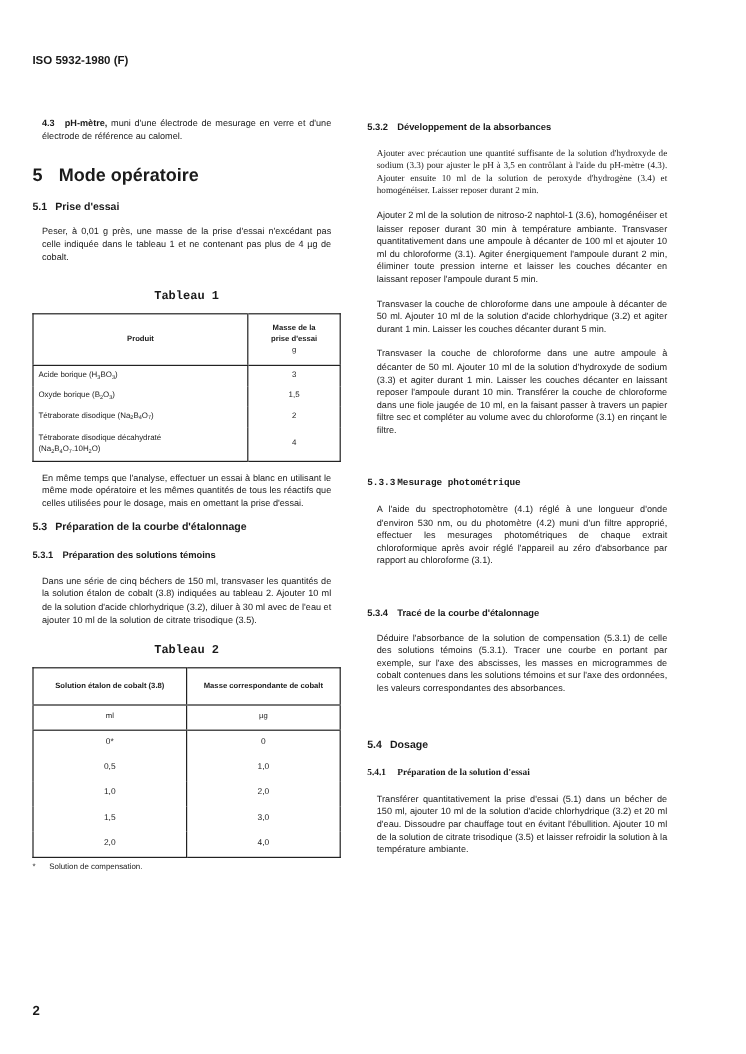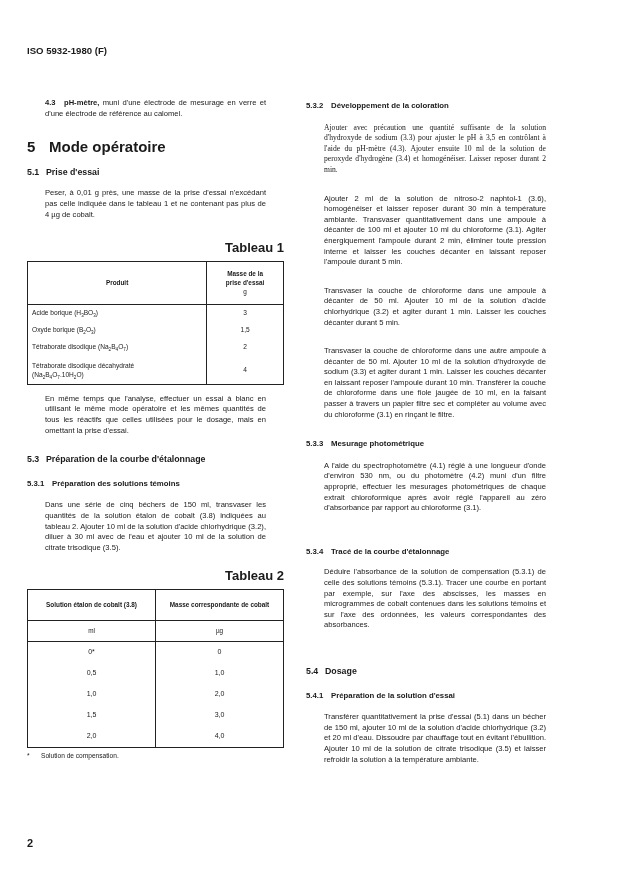--- a/index.html
+++ b/index.html
@@ -2,31 +2,31 @@
 <html><head>
 <meta charset="utf-8">
 <style>
   html, body { margin: 0; padding: 0; background: #fff; }
   body { width: 622px; height: 878px; position: relative; overflow: hidden; color: #1a1a1a;
          font-family: "Liberation Sans", sans-serif; }
   .doc-header { position: absolute; left: 27px; top: 45px; font-size: 9.6px; font-weight: bold; }
   .col { position: absolute; top: 96px; width: 257px; font-size: 7.6px; line-height: 10.6px; }
   .col-left { left: 27px; }
   .col-right { left: 306px; width: 258px; }
-  p { margin: 18px; text-align: justify; }
+  p { margin: 8px; text-align: justify; }
   .h-sec { font-weight: bold; font-size: 15px; margin: 0; }
   .h-sub { font-weight: bold; font-size: 8.8px; margin: 0; }
   .h-subsub { font-weight: bold; font-size: 7.8px; margin: 0; }
   .num { display: inline-block; }
   .num.s1 { width: 22px; }
   .num.s2 { width: 19px; }
   .num.s3 { width: 25px; }
   .num.s4 { width: 33px; }
   .bold { font-weight: bold; }
-  .table-caption { text-align: right; font-weight: bold; font-size: 13px; }
+  .table-caption { text-align: center; font-weight: bold; font-size: 10px; font-family: Liberation Mono, monospace; }
   table { border-collapse: collapse; width: 100%; font-size: 7px; }
   table.t { border: 1.6px solid #222; }
   td, th { padding: 0 4px; vertical-align: middle; }
   .t1 th { font-weight: bold; font-size: 6.4px; text-align: center; line-height: 9px; border-bottom: 1px solid #222; height: 42px; }
   .t1 td { height: 17px; font-size: 6.6px; }
   .t1 td.v, .t1 th.v { text-align: center; border-left: 1px solid #222; }
   .t1 tr.tall td { height: 28px; line-height: 9px; }
   .t2 th { font-weight: bold; font-size: 6.4px; text-align: center; line-height: 9px; border-bottom: 1px solid #222; height: 30px; }
   .t2 td { height: 21px; text-align: center; font-size: 7px; }
   .t2 .c2 { border-left: 1px solid #222; }
@@ -128,41 +128,41 @@
     </tr>
   </tbody>
     </table>
   <div class="footnote">
     <span class="mark">*</span><span>Solution de compensation.</span>
   </div>
 </div>
 
 <div class="col col-right">
   <h4 class="h-subsub" style="margin-top:5px;">
-    <span class="num s3">5.3.2</span><span>Développement de la coloration</span>
+    <span class="num s3">5.3.2</span><span>Développement de la absorbances</span>
   </h4>
   <p style="margin-top:11px;font-family:Liberation Serif, serif;">Ajouter avec précaution une quantité suffisante de la solution d'hydroxyde de sodium (3.3) pour ajuster le pH à 3,5 en contrôlant à l'aide du pH-mètre (4.3). Ajouter ensuite 10 ml de la solution de peroxyde d'hydrogène (3.4) et homogénéiser. Laisser reposer durant 2 min.</p>
   <p style="margin-top:10px;">Ajouter 2 ml de la solution de nitroso-2 naphtol-1 (3.6), homogénéiser et laisser reposer durant 30 min à température ambiante. Transvaser quantitativement dans une ampoule à décanter de 100 ml et ajouter 10 ml du chloroforme (3.1). Agiter énergiquement l'ampoule durant 2 min, éliminer toute pression interne et laisser les couches décanter en laissant reposer l'ampoule durant 5 min.</p>
   <p style="margin-top:10px;">Transvaser la couche de chloroforme dans une ampoule à décanter de 50 ml. Ajouter 10 ml de la solution d'acide chlorhydrique (3.2) et agiter durant 1 min. Laisser les couches décanter durant 5 min.</p>
   <p style="margin-top:10px;">Transvaser la couche de chloroforme dans une autre ampoule à décanter de 50 ml. Ajouter 10 ml de la solution d'hydroxyde de sodium (3.3) et agiter durant 1 min. Laisser les couches décanter en laissant reposer l'ampoule durant 10 min. Transférer la couche de chloroforme dans une fiole jaugée de 10 ml, en la faisant passer à travers un papier filtre sec et compléter au volume avec du chloroforme (3.1) en rinçant le filtre.</p>
 
-  <h4 class="h-subsub" style="margin-top:19px;">
+  <h4 class="h-subsub" style="margin-top:34px;font-family:Liberation Mono, monospace;">
     <span class="num s3">5.3.3</span><span>Mesurage photométrique</span>
   </h4>
   <p style="margin-top:11px;">A l'aide du spectrophotomètre (4.1) réglé à une longueur d'onde d'environ 530 nm, ou du photomètre (4.2) muni d'un filtre approprié, effectuer les mesurages photométriques de chaque extrait chloroformique après avoir réglé l'appareil au zéro d'absorbance par rapport au chloroforme (3.1).</p>
 
   <h4 class="h-subsub" style="margin-top:33px;">
     <span class="num s3">5.3.4</span><span>Tracé de la courbe d'étalonnage</span>
   </h4>
   <p style="margin-top:10px;">Déduire l'absorbance de la solution de compensation (5.3.1) de celle des solutions témoins (5.3.1). Tracer une courbe en portant par exemple, sur l'axe des abscisses, les masses en microgrammes de cobalt contenues dans les solutions témoins et sur l'axe des ordonnées, les valeurs correspondantes des absorbances.</p>
 
   <h3 class="h-sub" style="margin-top:35px;">
     <span class="num s2">5.4</span><span>Dosage</span>
   </h3>
 
-  <h4 class="h-subsub" style="margin-top:14px;">
+  <h4 class="h-subsub" style="margin-top:14px;font-family:Liberation Serif, serif;">
     <span class="num s3">5.4.1</span><span>Préparation de la solution d'essai</span>
   </h4>
 
   <p style="margin-top:11px;">Transférer quantitativement la prise d'essai (5.1) dans un bécher de 150 ml, ajouter 10 ml de la solution d'acide chlorhydrique (3.2) et 20 ml d'eau. Dissoudre par chauffage tout en évitant l'ébullition. Ajouter 10 ml de la solution de citrate trisodique (3.5) et laisser refroidir la solution à la température ambiante.</p>
 </div>
 
 <div class="page-number">2</div>
 
 </body></html>

